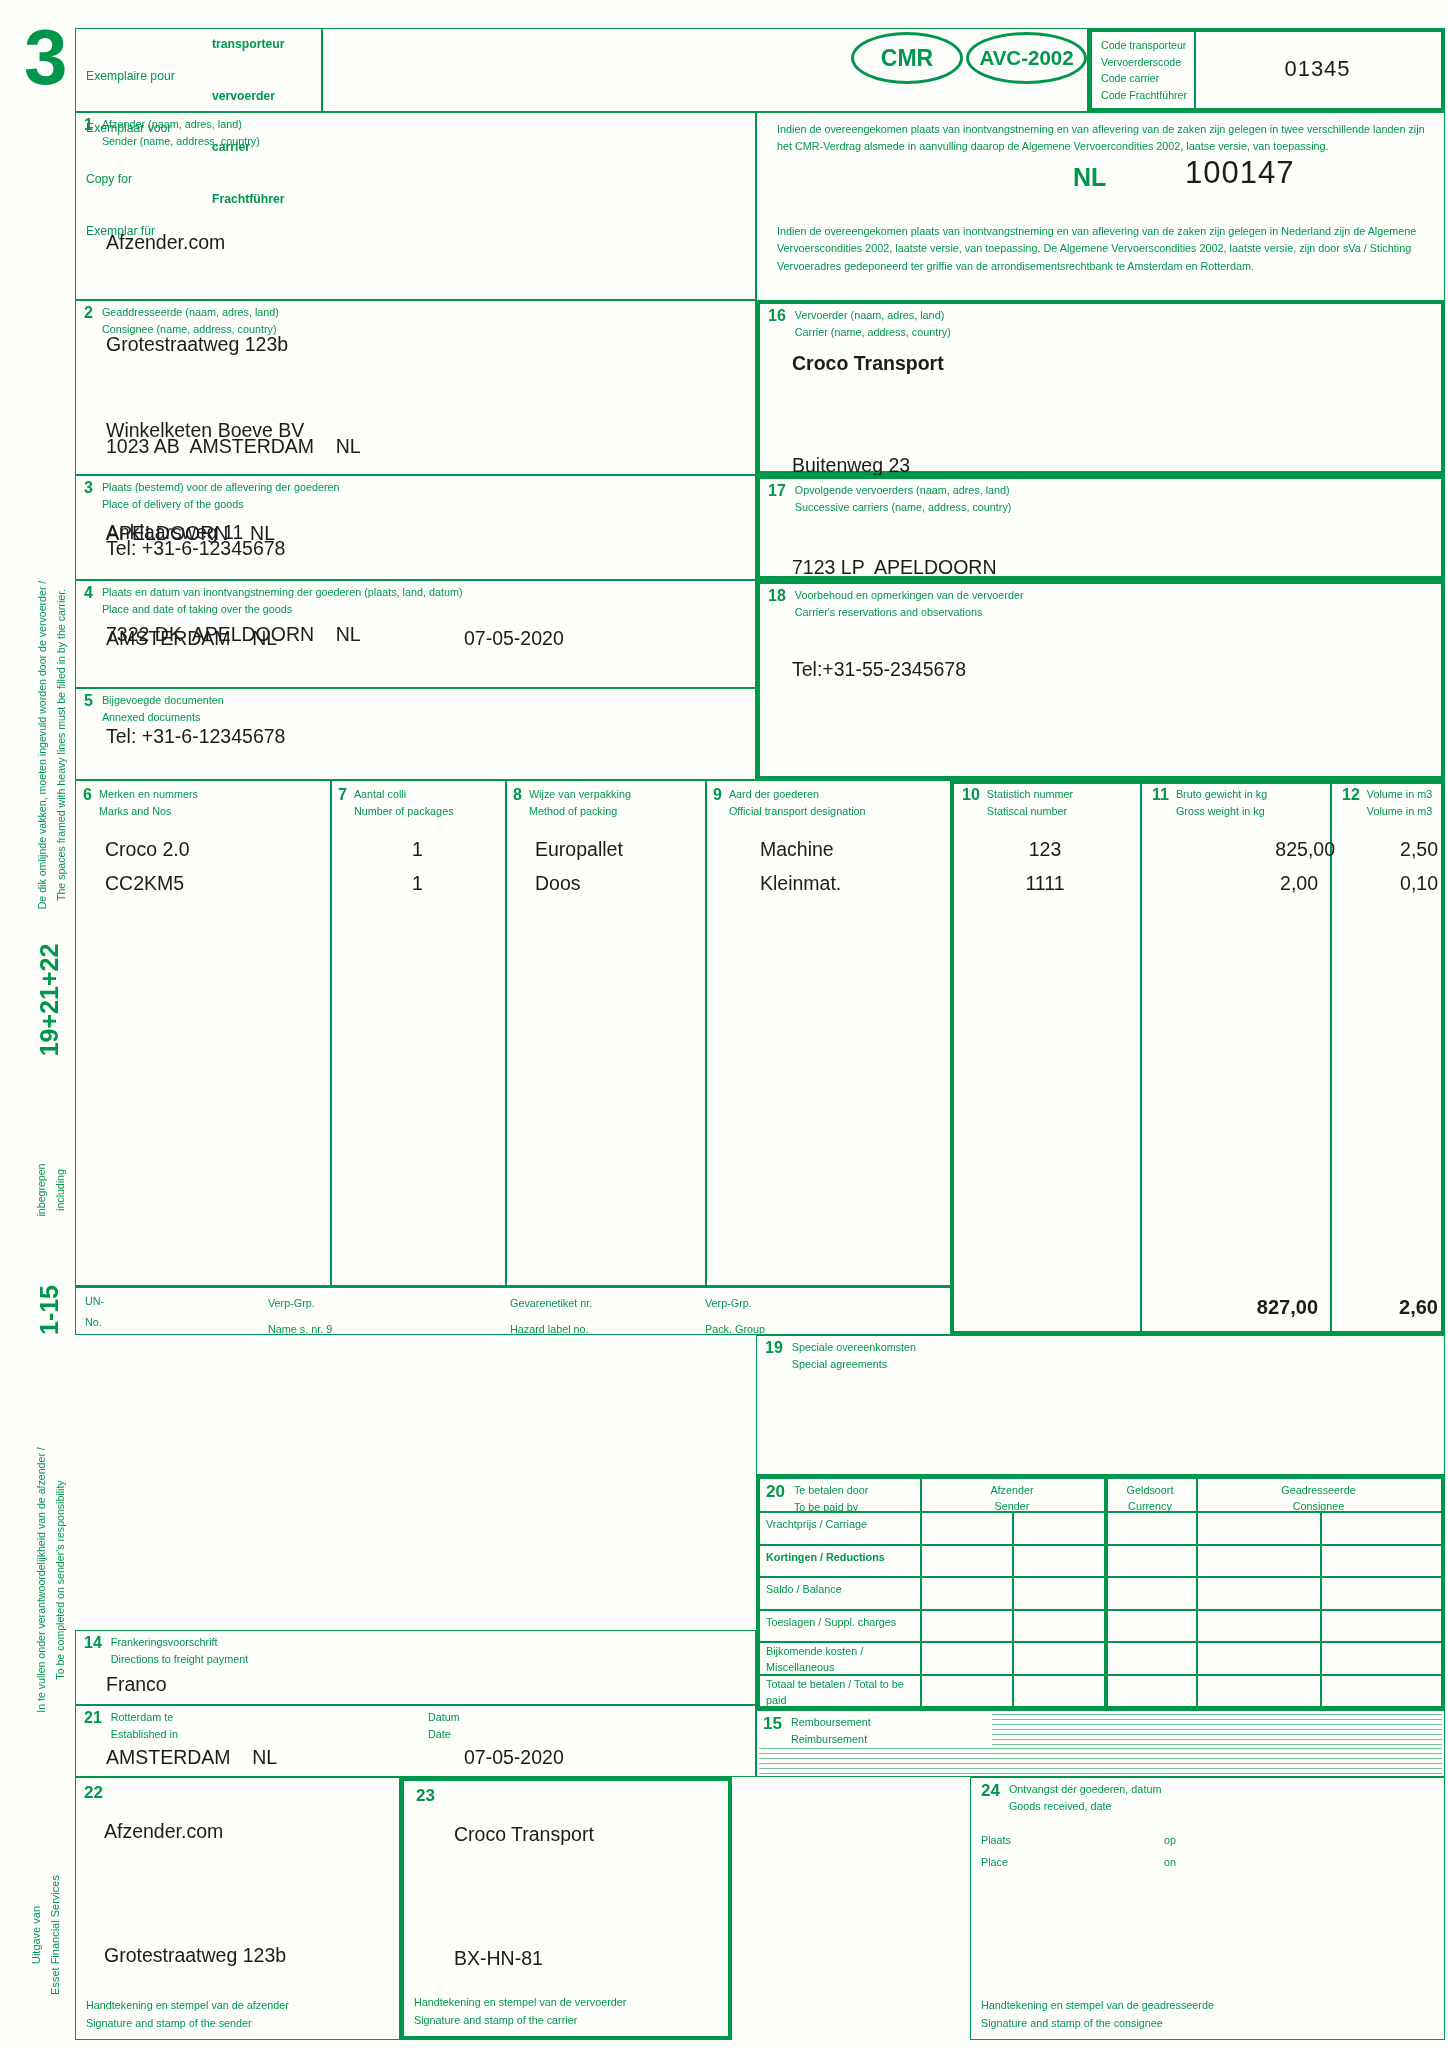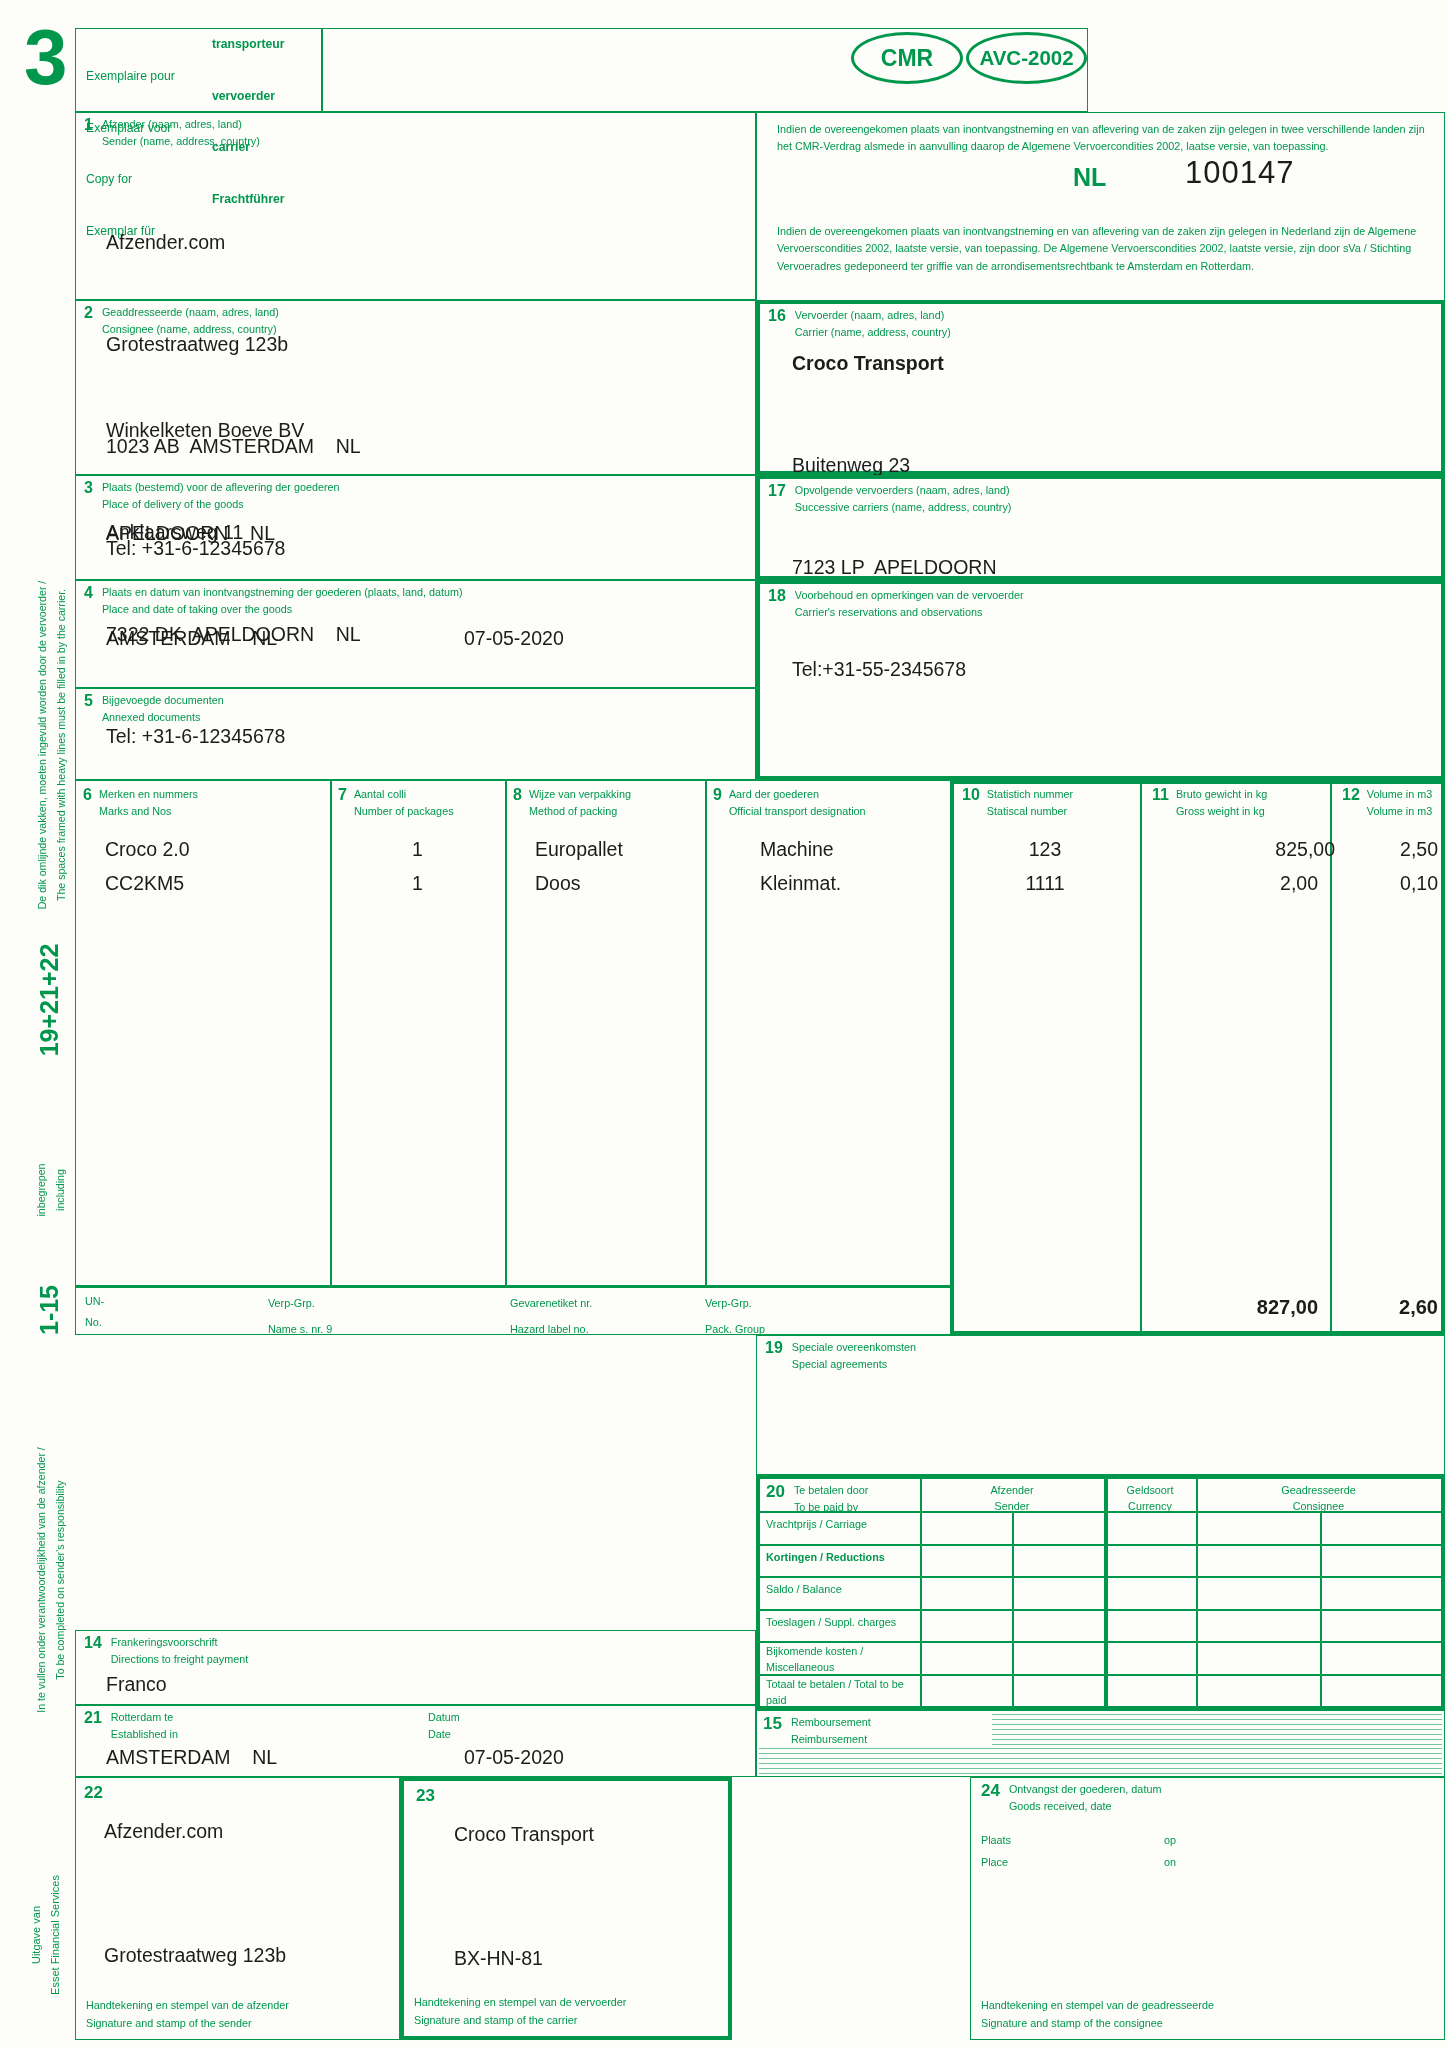--- a/index.html
+++ b/index.html
@@ -87,20 +87,30 @@
 
   <div class="box" style="left:322px; top:28px; width:766px; height:84px;">
     <div class="ellipse" style="left:528px; top:3px; width:112px; height:52px; font-size:23px;">
       <span>CMR</span>
     </div>
     <div class="ellipse" style="left:643px; top:3px; width:121px; height:52px; font-size:20.5px;">
       <span>AVC-2002</span>
     </div>
   </div>
 
+  <div class="box thick" style="left:1088px; top:28px; width:357px; height:84px;">
+    <div class="codeLabels">
+      <span>Code transporteur</span>
+      <span>Vervoerderscode</span>
+      <span>Code carrier</span>
+      <span>Code Frachtführer</span>
+    </div>
+    <div class="vline" style="left:102px; top:0; height:76px;"></div>
+    <div class="cell c" style="left:104px; top:24px; width:243px; font-size:22px; letter-spacing:1px;">01345</div>
+  </div>
 
   <div class="box" style="left:75px; top:112px; width:681px; height:188px;">
     <div class="fhead">
         <span class="fnum">1</span>
       <span class="fl">
           <span>Afzender (naam, adres, land)</span>
           <span>Sender (name, address, country)</span>
         </span>
       </div>
     <div class="val" style="left:30px; top:44px;">

